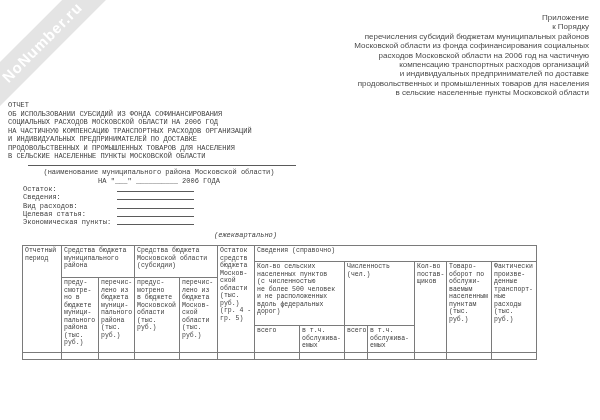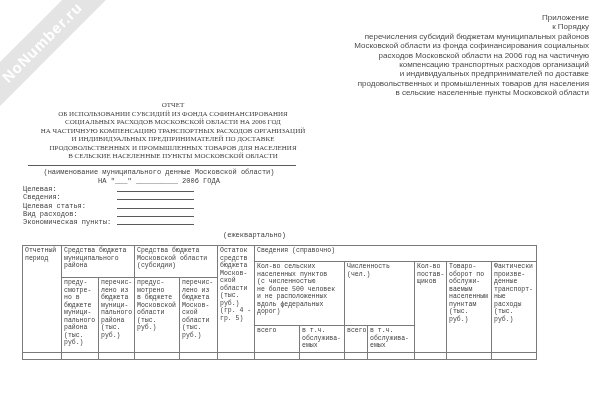--- a/index.html
+++ b/index.html
@@ -30,23 +30,23 @@
   }
   
   .appendix{
     position:absolute;top:13px;right:11px;
     font-family:"Liberation Sans",sans-serif;
     font-size:8px;line-height:9.4px;color:#4a4a4a;
     text-align:right;white-space:pre-line;margin-left:20px;
   }
   
   .title{
-    position:absolute;left:36px;top:101px;width:274px;
+    position:absolute;left:8px;top:101px;width:274px;
     font-size:7px;line-height:8.55px;
-    text-align:center;white-space:pre-line;font-family:Liberation Serif, serif;
+    white-space:pre-line;
   }
   .title-rule{
     position:absolute;left:28px;top:165px;width:268px;
     border-top:1px solid #5a5a5a;height:0;
   }
   .org-caption{
     position:absolute;left:22px;top:168px;width:274px;
     font-size:7px;text-align:center;white-space:pre;
   }
   .date-line{
@@ -54,22 +54,22 @@
     font-size:7px;text-align:center;white-space:pre;
   }
   
   .requisites{position:absolute;left:23px;top:186px;width:200px;}
   .req-row{position:relative;height:8.3px;font-size:7px;line-height:7.5px;}
   .req-line{
     position:absolute;left:94px;top:5px;width:77px;height:0;
     border-bottom:1px solid #5a5a5a;
   }
   .periodicity{
-    position:absolute;left:223px;top:231px;
-    font-size:7px;line-height:8px;
+    position:absolute;left:214px;top:231px;
+    font-size:7px;line-height:8px;font-style:italic;
   }
   
   table.report{
     position:absolute;left:22px;top:245px;
     border-collapse:collapse;table-layout:fixed;
     width:515px;
     font-size:6.5px;line-height:7.5px;color:#3d3d3d;
   }
   table.report td{
     border:1px solid #7a7a7a;
@@ -107,38 +107,38 @@
 
   <div class="title">ОТЧЕТ
 ОБ ИСПОЛЬЗОВАНИИ СУБСИДИЙ ИЗ ФОНДА СОФИНАНСИРОВАНИЯ
 СОЦИАЛЬНЫХ РАСХОДОВ МОСКОВСКОЙ ОБЛАСТИ НА 2006 ГОД
 НА ЧАСТИЧНУЮ КОМПЕНСАЦИЮ ТРАНСПОРТНЫХ РАСХОДОВ ОРГАНИЗАЦИЙ
 И ИНДИВИДУАЛЬНЫХ ПРЕДПРИНИМАТЕЛЕЙ ПО ДОСТАВКЕ
 ПРОДОВОЛЬСТВЕННЫХ И ПРОМЫШЛЕННЫХ ТОВАРОВ ДЛЯ НАСЕЛЕНИЯ
 В СЕЛЬСКИЕ НАСЕЛЕННЫЕ ПУНКТЫ МОСКОВСКОЙ ОБЛАСТИ</div>
 
   <div class="title-rule"></div>
-  <div class="org-caption">(наименование муниципального денные Московской области)</div>
+  <div class="org-caption">(наименование муниципального района Московской области)</div>
   <div class="date-line">НА "___" __________ 2006 ГОДА</div>
 
   <div class="requisites">
     <div class="req-row">
-      <span>Целевая:</span>
+      <span>Остаток:</span>
       <span class="req-line"></span>
     </div>
     <div class="req-row">
       <span>Сведения:</span>
       <span class="req-line"></span>
     </div>
     <div class="req-row">
+      <span>Вид расходов:</span>
+      <span class="req-line"></span>
+    </div>
+    <div class="req-row">
       <span>Целевая статья:</span>
-      <span class="req-line"></span>
-    </div>
-    <div class="req-row">
-      <span>Вид расходов:</span>
       <span class="req-line"></span>
     </div>
     <div class="req-row">
       <span>Экономическая пункты:</span>
       <span class="req-line"></span>
     </div>
   </div>
 
   <div class="periodicity">(ежеквартально)</div>
 

